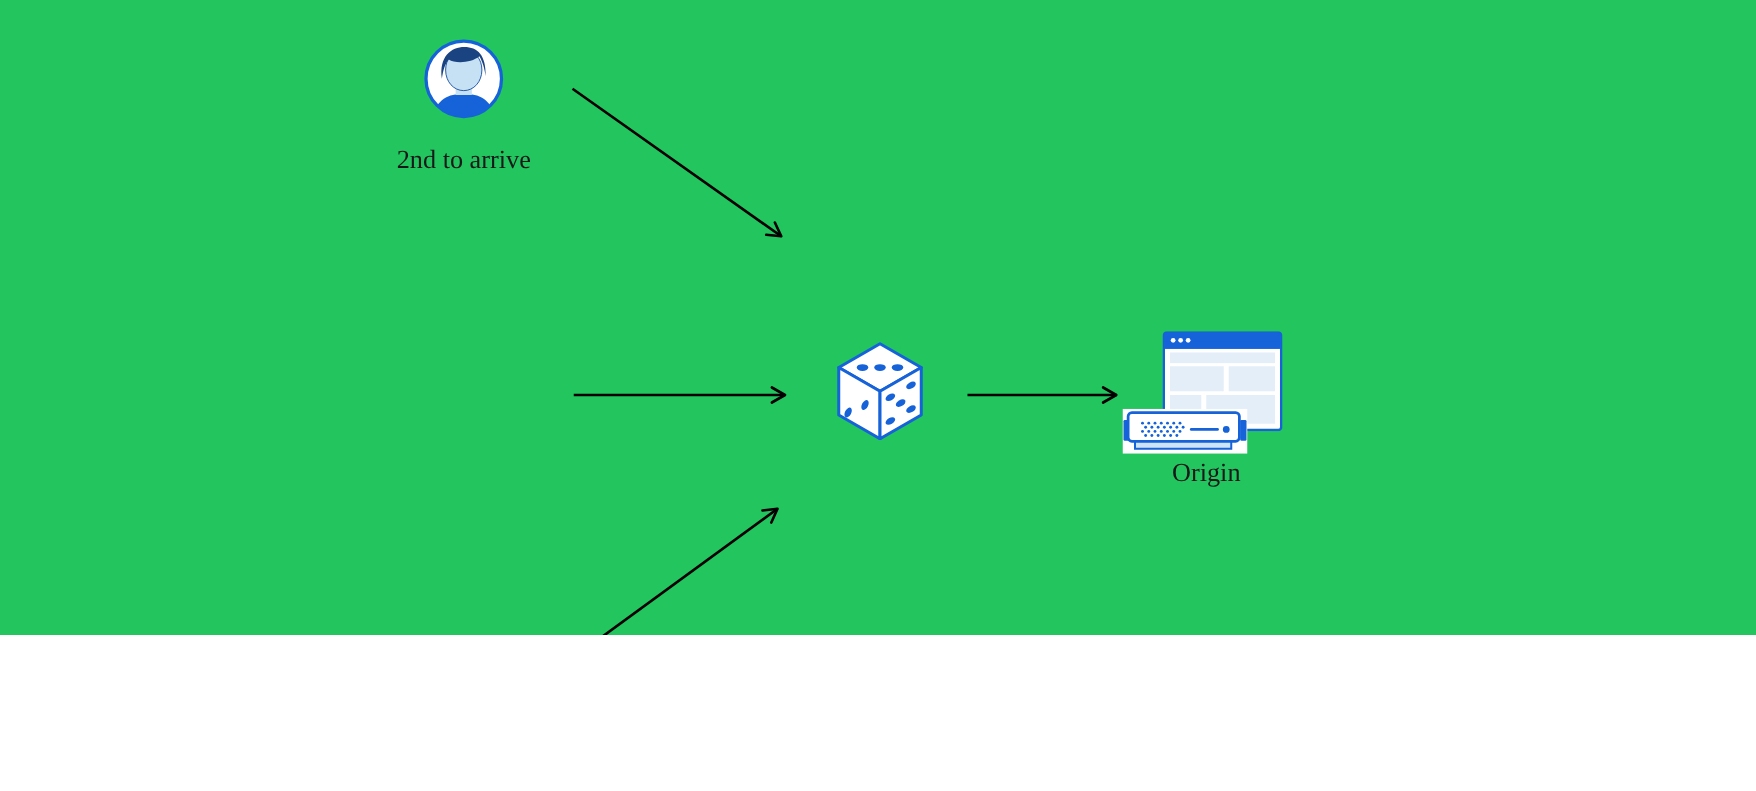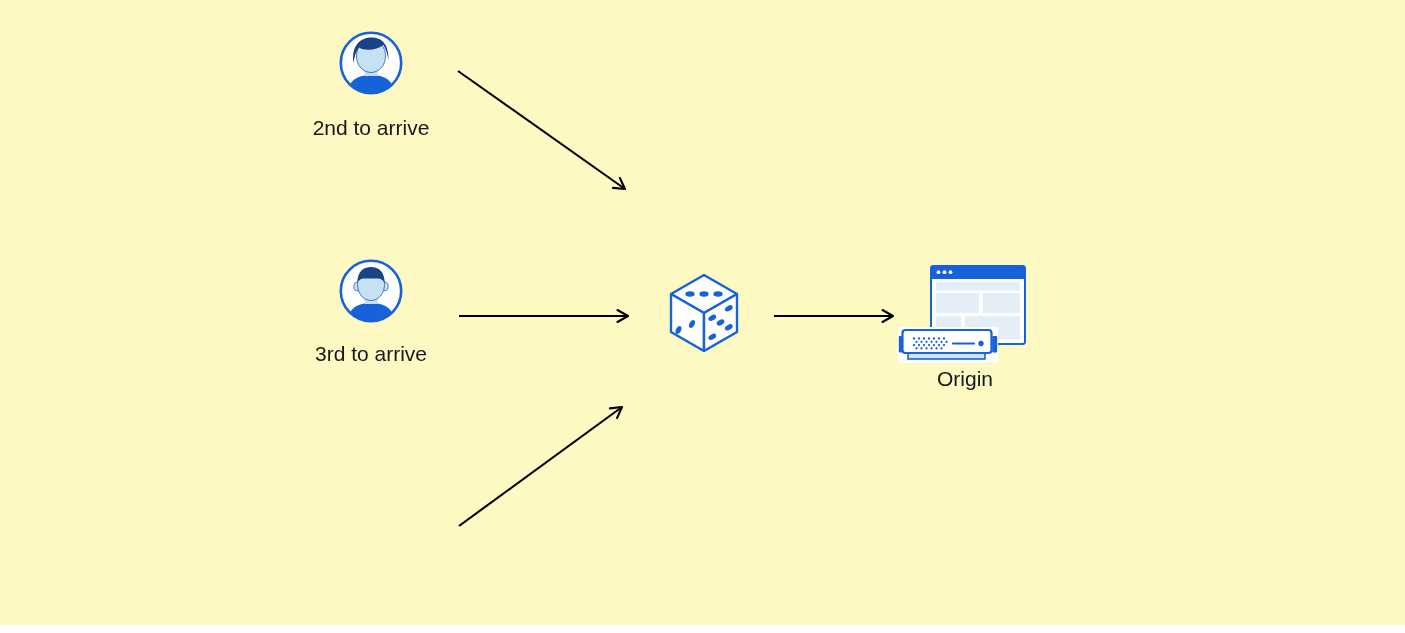--- a/index.html
+++ b/index.html
@@ -1,20 +1,20 @@
 <!DOCTYPE html>
 <html><head>
 <meta charset="utf-8">
 <style>
   html,body{margin:0;padding:0;background:#ffffff;}
   .canvas{
     position:relative;
-    width:1405px;height:625px;
-    background:#fef9c3;
-    font-family:Liberation Sans, sans-serif;
+    width:1405px;height:508px;
+    background:#22c55e;
+    font-family:Liberation Serif, serif;
     overflow:hidden;
   }
   .arrows{position:absolute;left:0;top:0;z-index:0;}
   .node{position:absolute;z-index:1;}
   .node .label{
     position:absolute;
     left:50%;transform:translateX(-50%);
     top:85px;
     white-space:nowrap;
     font-size:21px;
@@ -53,40 +53,20 @@
         <path d="M8 66 C10 50 20 45 33 45 C46 45 56 50 58 66 Z" fill="#1662D9"></path>
         <rect x="26.5" y="34" width="13" height="12" fill="#C6E1F4"></rect>
         <path d="M33 10.5 C24 10.5 18.5 17 18.5 26 C18.5 35.5 25 42.5 33 42.5 C41 42.5 47.5 35.5 47.5 26 C47.5 17 42 10.5 33 10.5 Z" fill="#C6E1F4" stroke="#2a5ca8" stroke-width="0.8"></path>
         <path d="M15.5 33 C13 15 23 7.5 33.5 7.5 C44 7.5 51 14 50.5 31 C49.5 24 48 19.5 45.5 15 C39 20.5 26 21 21 17.5 C18 21 16.5 26 15.5 33 Z" fill="#1A4382"></path>
       </g>
       <circle cx="33" cy="33" r="30.2" fill="none" stroke="#1662D9" stroke-width="2.6"></circle>
     </svg>
     <div class="label" style="top:86px">2nd to arrive</div>
   </div>
 
-  <div class="node" style="left:338px;top:258px;width:66px">
-    <svg width="66" height="66" viewBox="0 0 66 66">
-      <defs>
-          <clipPath id="a2c">
-            <circle cx="33" cy="33" r="30.2"></circle>
-          </clipPath>
-        </defs>
-      <circle cx="33" cy="33" r="30.2" fill="#ffffff"></circle>
-      <g clip-path="url(#a2c)">
-        <path d="M8 66 C10 50 20 45 33 45 C46 45 56 50 58 66 Z" fill="#1662D9"></path>
-        <rect x="26.5" y="34" width="13" height="12" fill="#C6E1F4"></rect>
-        <ellipse cx="18.8" cy="28.5" rx="3" ry="4.2" fill="#C6E1F4" stroke="#2a5ca8" stroke-width="0.8"></ellipse>
-        <ellipse cx="47.2" cy="28.5" rx="3" ry="4.2" fill="#C6E1F4" stroke="#2a5ca8" stroke-width="0.8"></ellipse>
-        <path d="M33 11 C24.5 11 19.5 17.5 19.5 26.5 C19.5 35.5 25.5 42.5 33 42.5 C40.5 42.5 46.5 35.5 46.5 26.5 C46.5 17.5 41.5 11 33 11 Z" fill="#C6E1F4" stroke="#2a5ca8" stroke-width="0.8"></path>
-        <path d="M19.5 24.5 C19.5 13.5 25 9 33 9 C41 9 46.5 13.5 46.5 24.5 C44.5 21.5 42.5 20.5 40.5 20.5 L25.5 20.5 C23.5 20.5 21 22 19.5 24.5 Z" fill="#1A4382"></path>
-      </g>
-      <circle cx="33" cy="33" r="30.2" fill="none" stroke="#1662D9" stroke-width="2.6"></circle>
-    </svg>
-    <div class="label" style="top:84px">3rd to arrive</div>
-  </div>
 
 
   <div class="node" style="left:666px;top:272px;width:76px">
     <svg width="76" height="80" viewBox="0 0 76 80">
       <g fill="#ffffff" stroke="#1662D9" stroke-width="2.4" stroke-linejoin="round">
         <path d="M38 3 L71 22 L38 41 L5 22 Z"></path>
         <path d="M5 22 L38 41 L38 79 L5 60 Z"></path>
         <path d="M38 41 L71 22 L71 60 L38 79 Z"></path>
       </g>
       <g fill="#1662D9">

